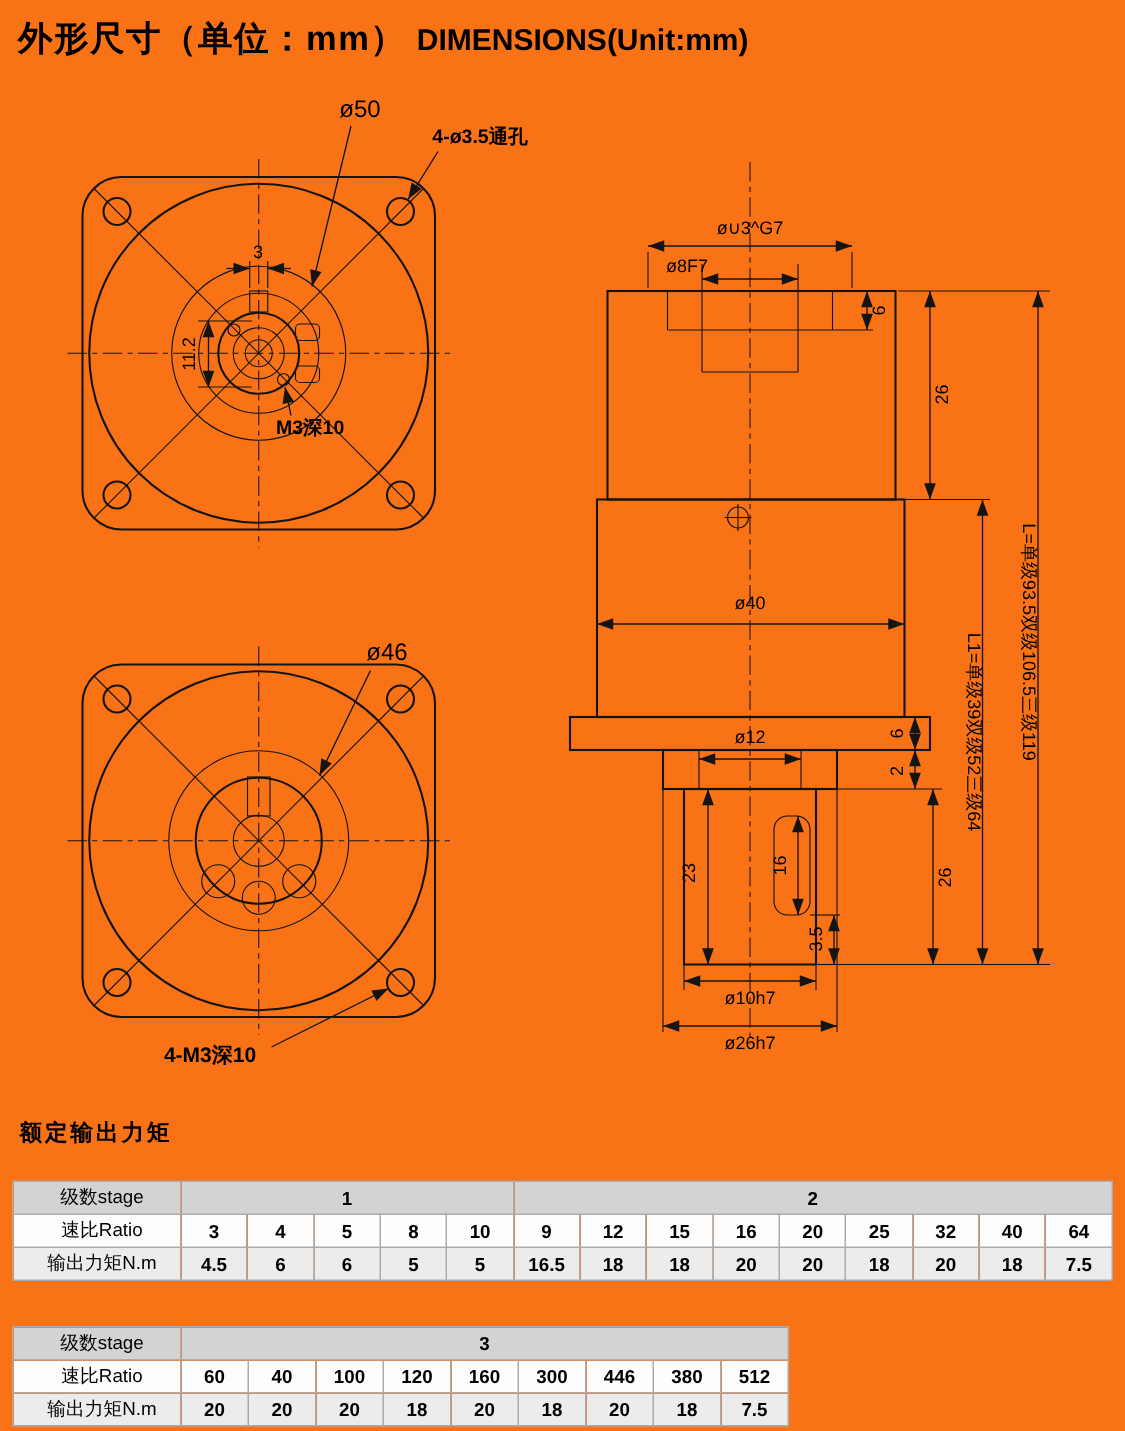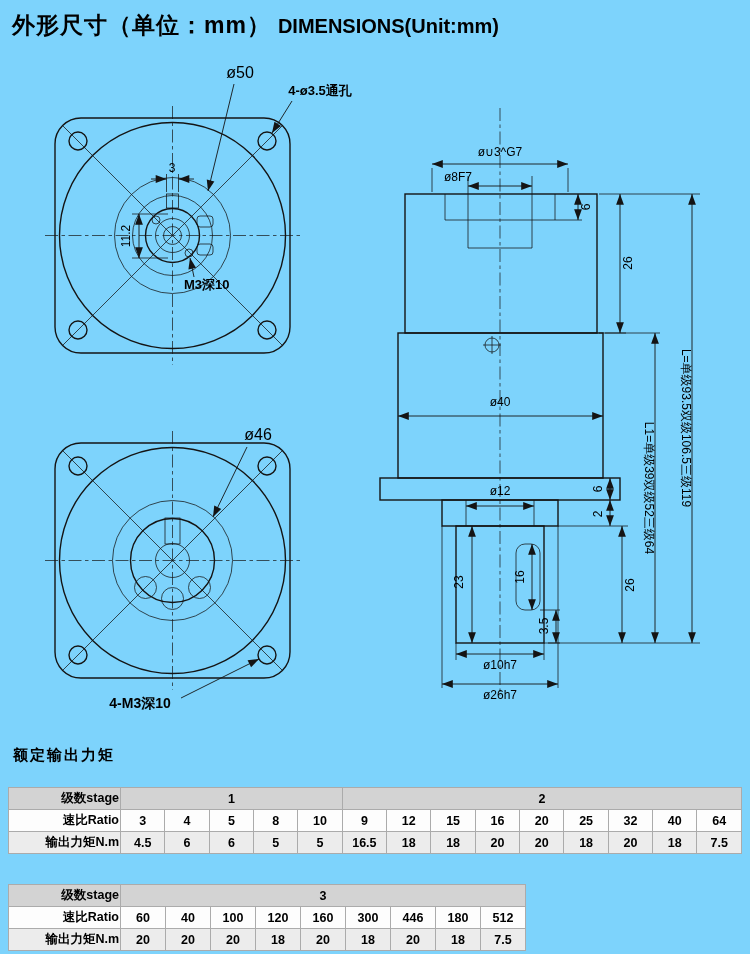--- a/index.html
+++ b/index.html
@@ -1,18 +1,18 @@
 <!DOCTYPE html>
 <html><head>
 <meta charset="utf-8">
 <style>
   * { margin:0; padding:0; box-sizing:border-box; }
   html,body { background:#fff; }
   body { font-family:"Liberation Sans", sans-serif; color:#000; }
-  .page { position:relative; width:750px; height:954px; background:#7dd3fc; overflow:hidden; }
+  .page { position:relative; width:750px; height:954px; background:#f97316; overflow:hidden; }
 
   .hdr { position:absolute; left:12px; top:10px; display:flex; align-items:baseline; gap:7px; white-space:nowrap; }
   .hdr .cn { font-size:23px; font-weight:bold; letter-spacing:1px; }
   .hdr .en { font-size:20px; font-weight:bold; }
 
   .drw { position:absolute; left:0; top:48px; }
   .ol { fill:none; stroke:#141414; stroke-width:1.4; }
   .th { fill:none; stroke:#141414; stroke-width:.75; }
   .cl { fill:none; stroke:#141414; stroke-width:.7; stroke-dasharray:13 3.5 3.5 3.5; }
   .dl { fill:none; stroke:#141414; stroke-width:.9; marker-start:url(#ar); marker-end:url(#ar); }
@@ -22,21 +22,21 @@
   svg text.md  { font-size:13px; font-weight:bold; }
   svg text.bd  { font-size:14px; font-weight:bold; }
 
   .sec { position:absolute; left:13px; top:746px; font-size:15px; font-weight:bold; letter-spacing:2px; }
 
   table { border-collapse:collapse; table-layout:fixed; }
   .t1 { position:absolute; left:8px; top:787px; width:734px; }
   .t2 { position:absolute; left:8px; top:884px; width:518px; }
   td { border:1px solid #ababab; text-align:center; height:22px; padding:0 1px;
        font-size:12.5px; font-weight:bold; overflow:hidden; white-space:nowrap; }
-  td.lbl { text-align:right; padding-left:8px; font-weight:bold; font-size:12.5px; }
+  td.lbl { text-align:center; padding-left:8px; font-weight:normal; font-size:12.5px; }
   tr.stage  td { background:#d3d3d3; }
   tr.ratio  td { background:#fdfdfd; }
   tr.torque td { background:#ececec; }
 </style>
 </head>
 <body>
 
 <div class="page">
 
   <div class="hdr">
@@ -266,21 +266,21 @@
     </tr>
     <tr class="ratio">
       <td class="lbl">速比Ratio</td>
       <td>60</td>
       <td>40</td>
       <td>100</td>
       <td>120</td>
       <td>160</td>
       <td>300</td>
       <td>446</td>
-      <td>180</td>
+      <td>380</td>
       <td>512</td>
     </tr>
     <tr class="torque">
       <td class="lbl">输出力矩N.m</td>
       <td>20</td>
       <td>20</td>
       <td>20</td>
       <td>18</td>
       <td>20</td>
       <td>18</td>

